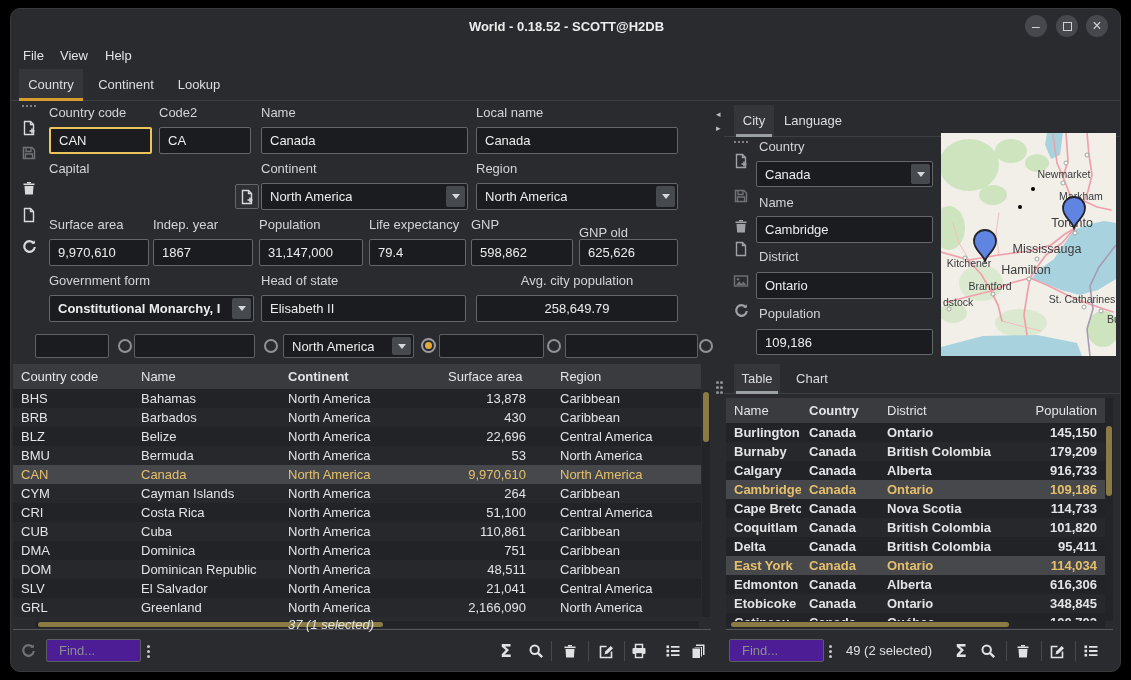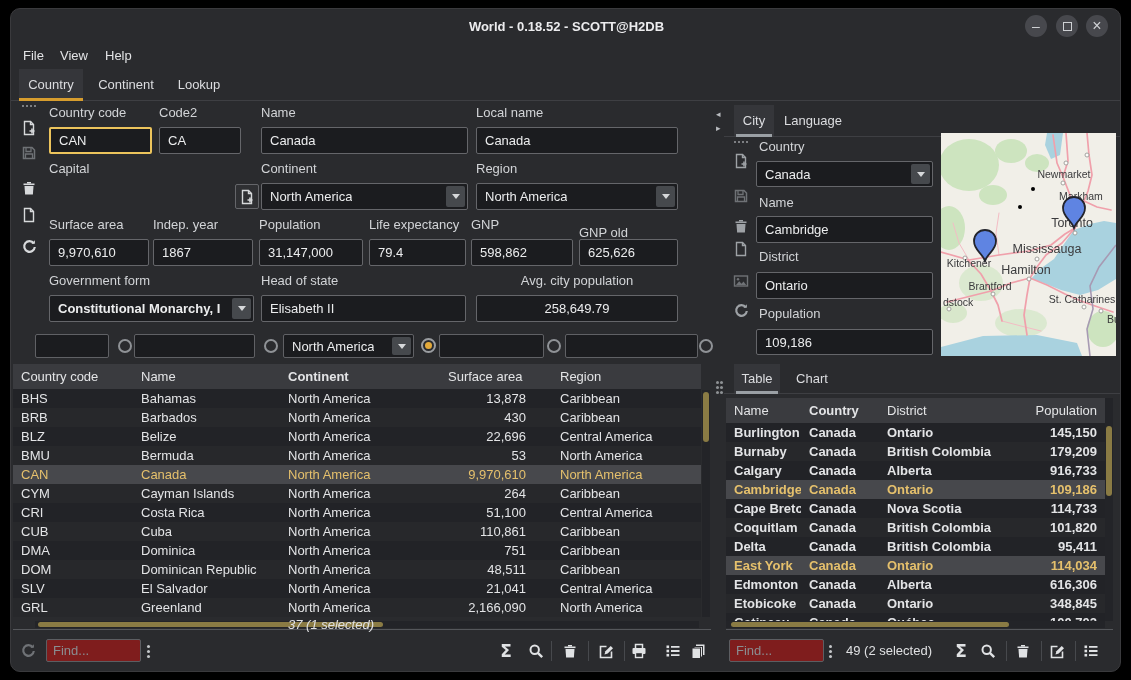--- a/index.html
+++ b/index.html
@@ -78,22 +78,22 @@
   .trow.alt{background:#27282b;}
   .trow.sel{background:#47484c;}
   .trow.sel .tcell{color:#e5c06c;}
   
   .vtrack{position:absolute;width:8px;background:#232428;}
   .vthumb{position:absolute;left:1px;width:6px;border-radius:3px;background:#8a7b44;}
   .htrack{position:absolute;height:7px;background:#232428;}
   .hthumb{position:absolute;top:1px;height:5px;border-radius:3px;background:#8a7b44;}
   .hline{position:absolute;height:1px;background:#55575b;}
   
-  .find{position:absolute;height:23px;background:#7f1d1d;border:1px solid #5c5e62;border-radius:2px;
-    color:#ecedee;font-size:13px;padding:0 6px;outline:none;width:95px;}
+  .find{position:absolute;height:23px;background:#4c1d95;border:1px solid #5c5e62;border-radius:2px;
+    color:#ecedee;font-size:13px;padding:0 12px;outline:none;width:95px;}
   .find::placeholder{color:#8a8d91;}
   .sbar-text{position:absolute;font-size:13px;color:#dfe0e2;height:24px;line-height:24px;}
   .vsep{position:absolute;width:1px;height:20px;background:#47494d;}
   
   #map-svg{position:absolute;display:block;}
   .mlbl{font-family:"Liberation Sans",sans-serif;font-size:10.5px;fill:#3a3a3c;}
   .mlbl.big{font-size:12.5px;}
   .greens ellipse{fill:#cde4bf;}
   .water path{fill:#a9d2df;}
   .roads path{stroke:#f0a0ab;stroke-width:1.7;fill:none;stroke-linejoin:round;stroke-linecap:round;}
@@ -171,21 +171,21 @@
           <path d="M12.8 4.3A5.3 5.3 0 1 0 13.8 8" fill="none" stroke="currentColor" stroke-width="2.2"></path>
           <path d="M13.9 1.2v3.6h-3.6z" fill="currentColor"></path>
         </svg>
     </div>
 
     <span class="lbl" style="left:38px;top:4px;">Country code</span>
     <span class="lbl" style="left:148px;top:4px;">Code2</span>
     <span class="lbl" style="left:250px;top:4px;">Name</span>
     <span class="lbl" style="left:465px;top:4px;">Local name</span>
     <input class="inp focus" style="left: 38px; top: 26px; width: 103px;" value="CAN">
-    <input class="inp" style="left: 148px; top: 26px; width: 82px;" value="CA">
+    <input class="inp" style="left: 148px; top: 26px; width: 92px;" value="CA">
     <input class="inp" style="left: 250px; top: 26px; width: 207px;" value="Canada">
     <input class="inp" style="left: 465px; top: 26px; width: 202px;" value="Canada">
 
     <span class="lbl" style="left:38px;top:60px;">Capital</span>
     <span class="lbl" style="left:250px;top:60px;">Continent</span>
     <span class="lbl" style="left:465px;top:60px;">Region</span>
     <div class="gbtn" style="left:224px;top:83px;">
       <svg class="i16" viewBox="0 0 16 16">
           <path d="M9.5 1.5H3.5v13h9v-10l-3-3z" fill="none" stroke="currentColor" stroke-width="1.4"></path>
           <path d="M9.5 1.5v3h3" fill="none" stroke="currentColor" stroke-width="1.4"></path>

